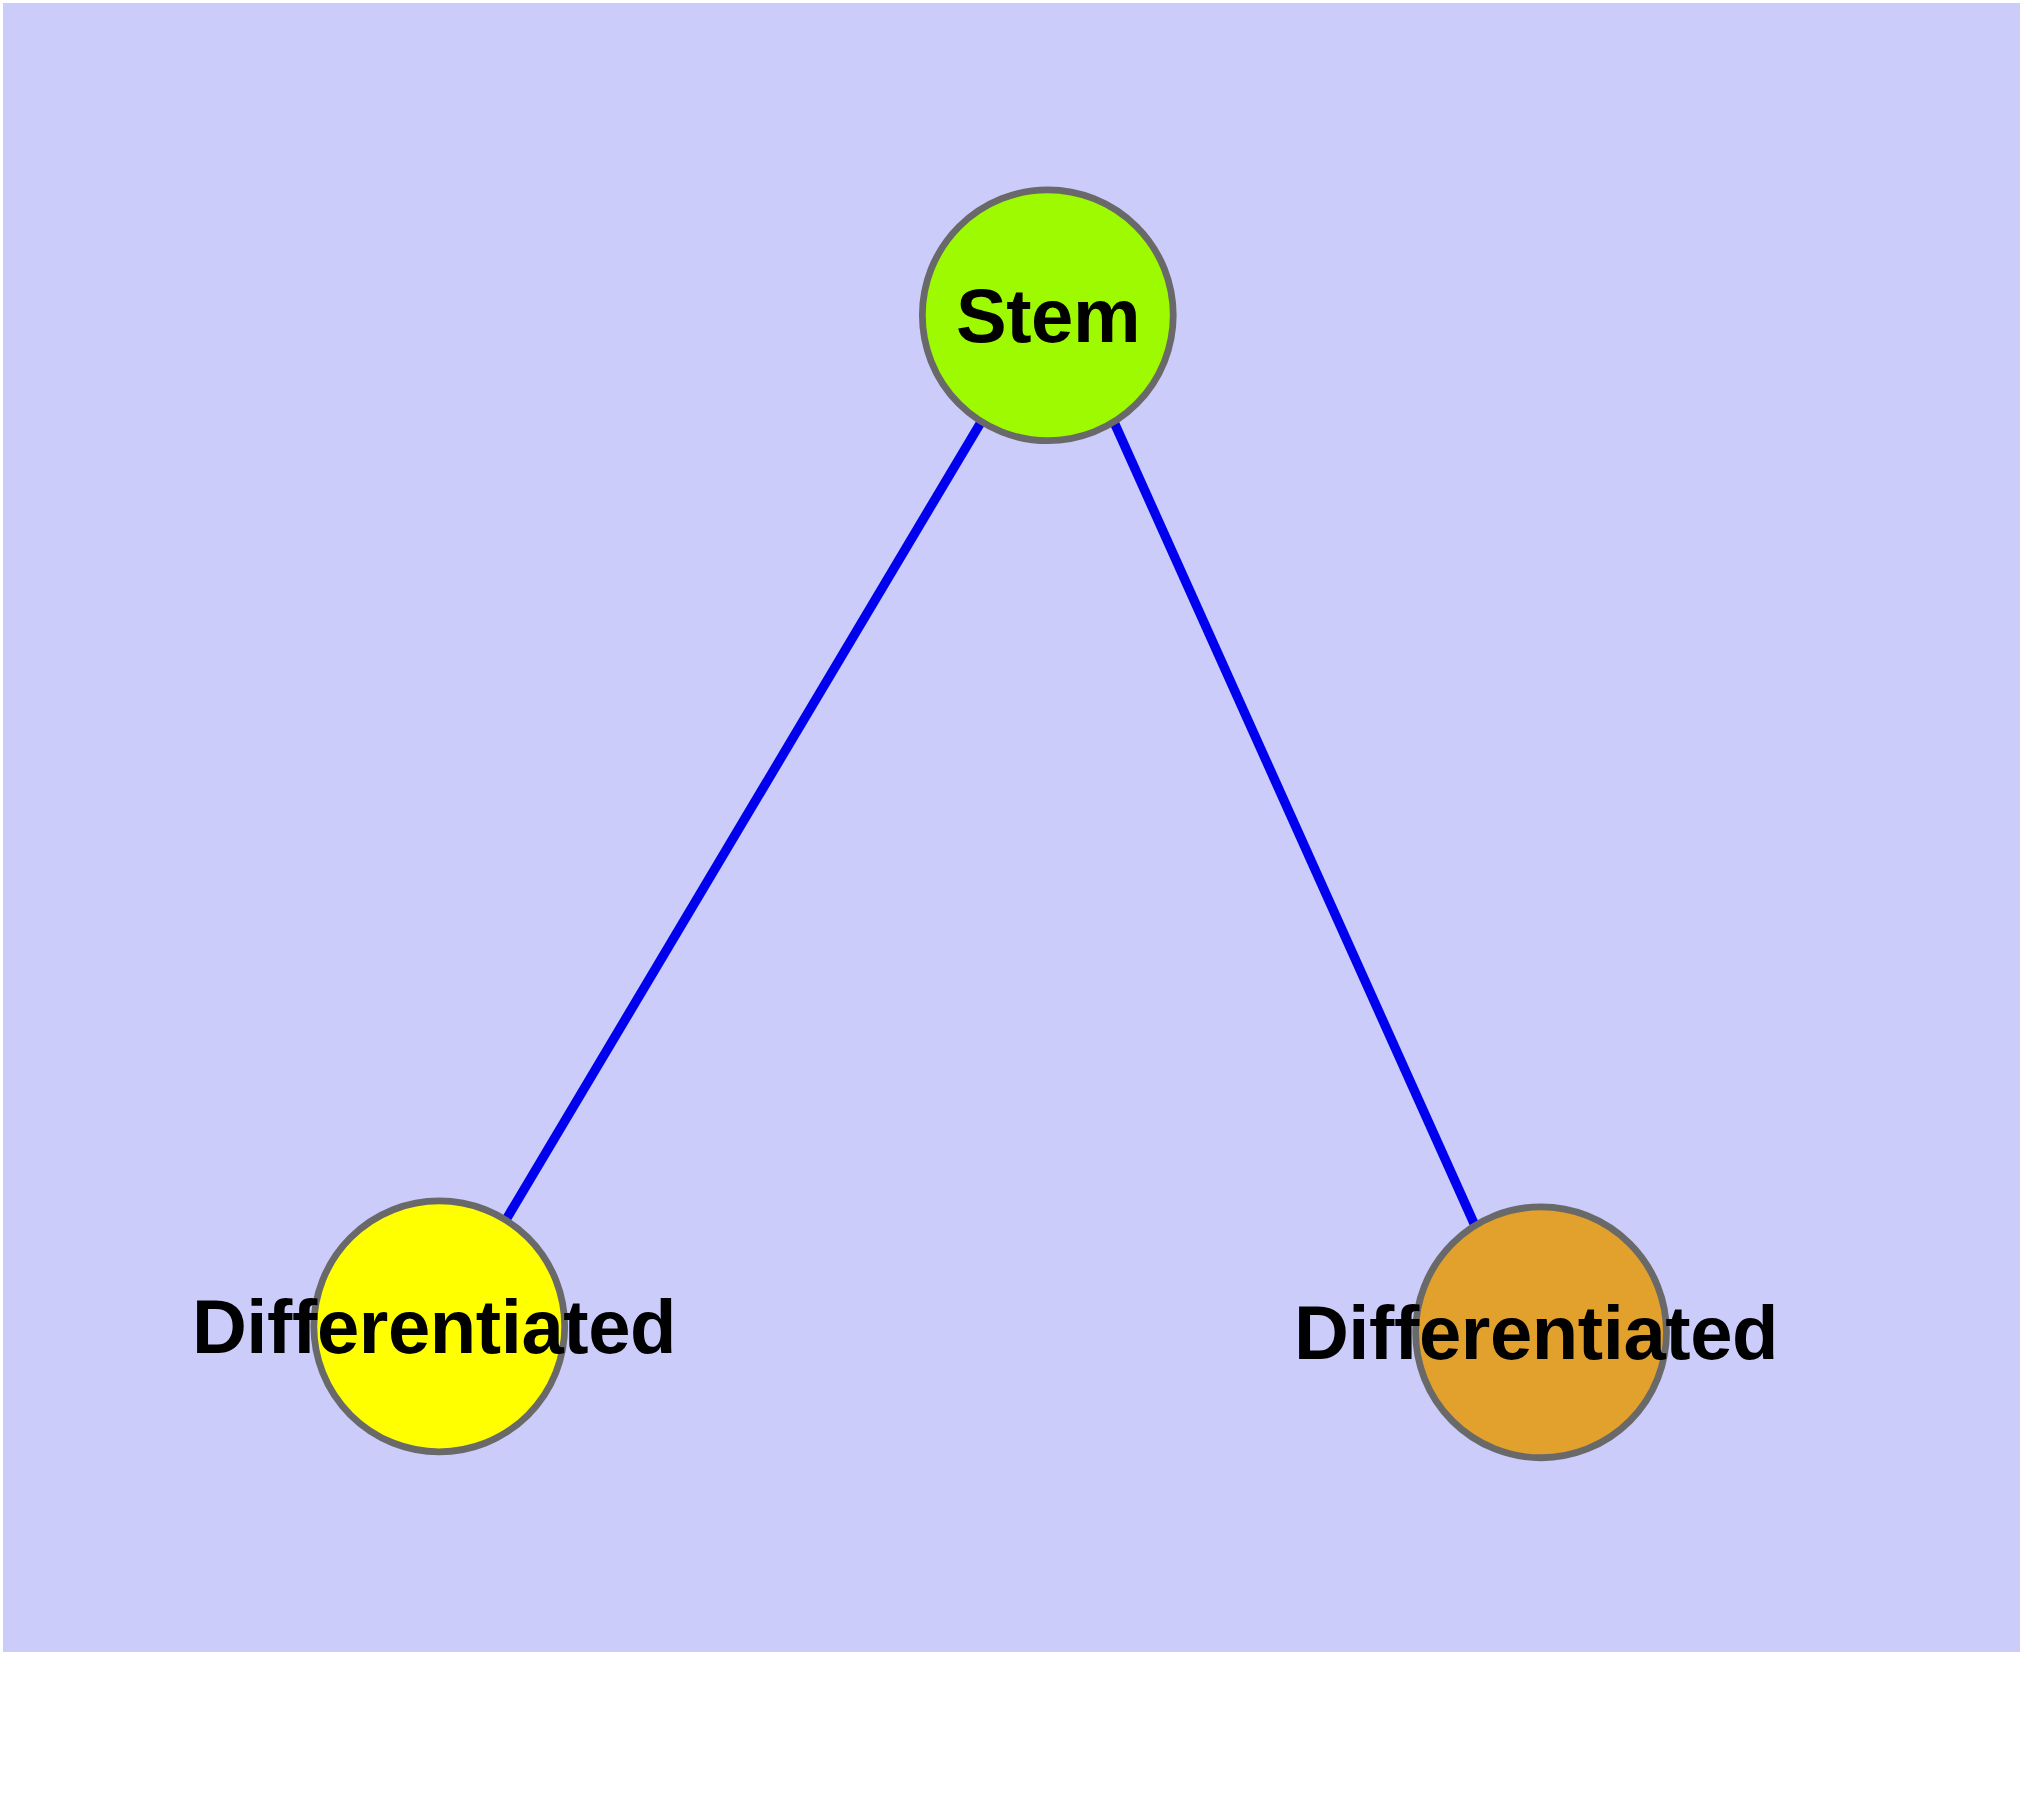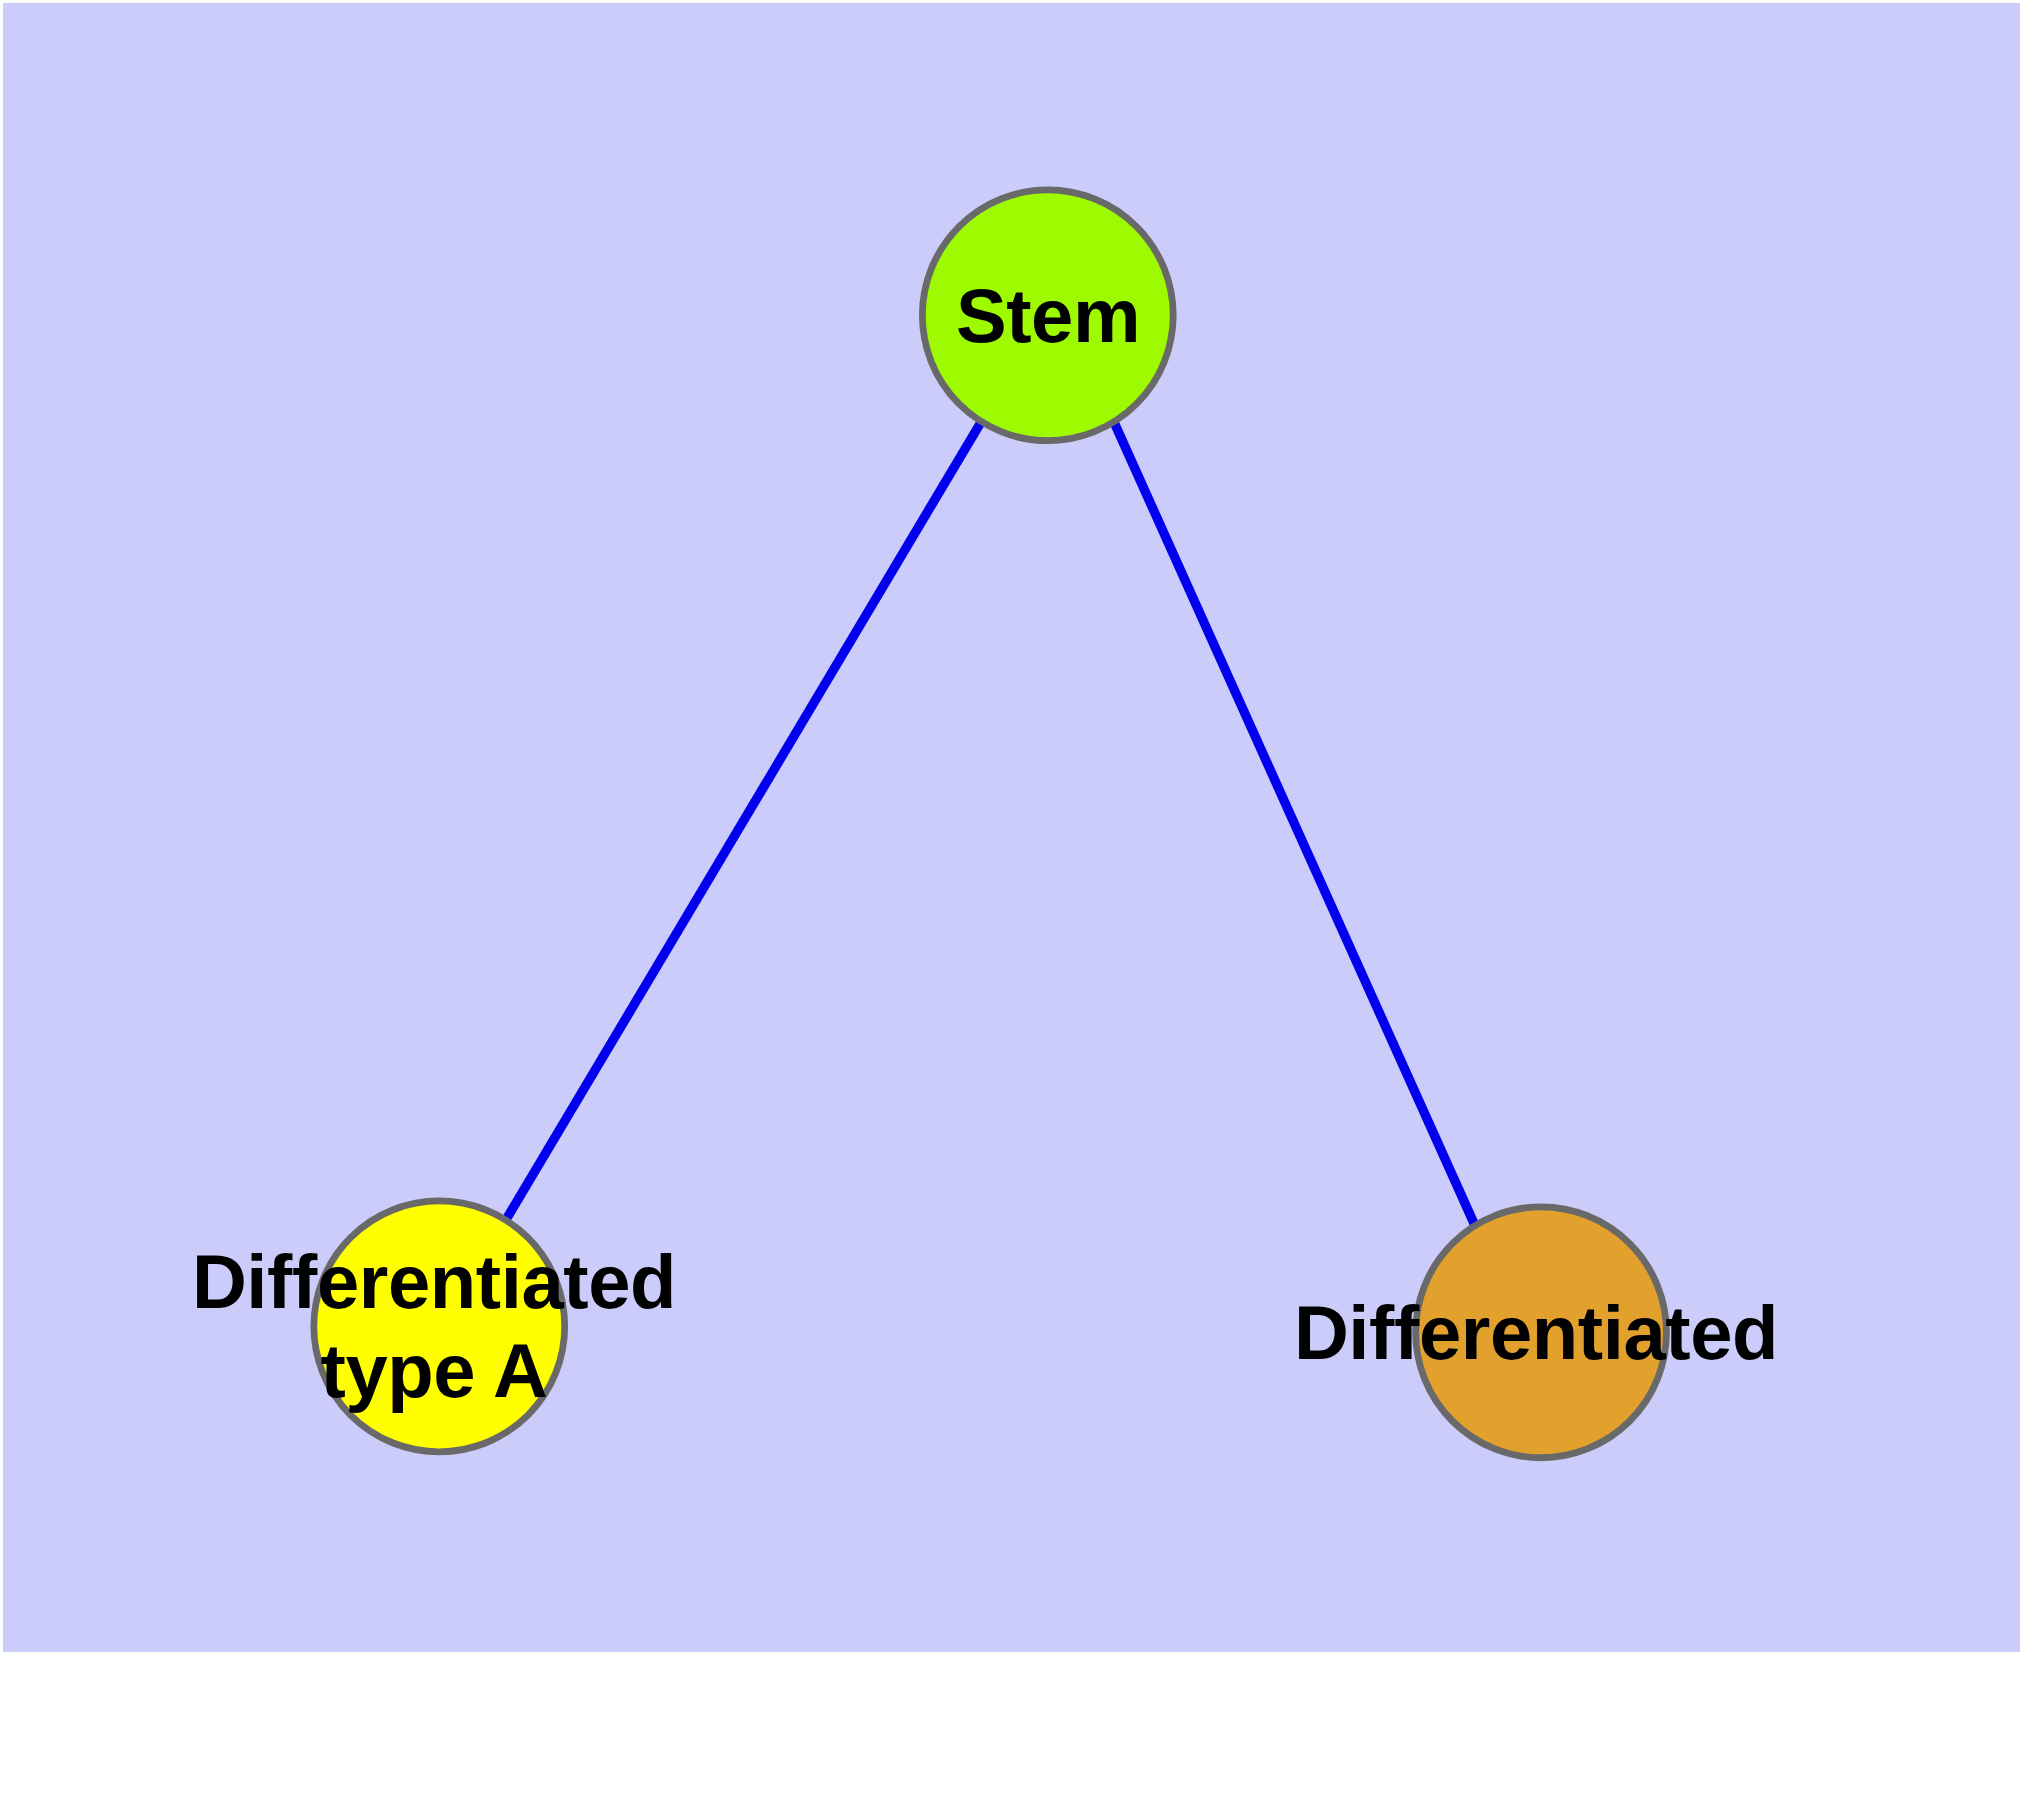--- a/index.html
+++ b/index.html
@@ -73,20 +73,19 @@
       <circle class="node-circle" cx="1818" cy="1572" r="148" fill="#e2a02c"></circle>
     </g>
   </svg>
 
   <div class="node-label" style="left:1048px; top:315px;">
     <span>Stem</span>
   </div>
 
   <div class="node-label" style="left:434px; top:1326px;">
     <span>Differentiated</span><br>
-    <span>type A</span>
   </div>
 
   <div class="node-label" style="left:1536px; top:1332px;">
     <span>Differentiated</span><br>
   </div>
 </div>
 
 
 </body></html>

